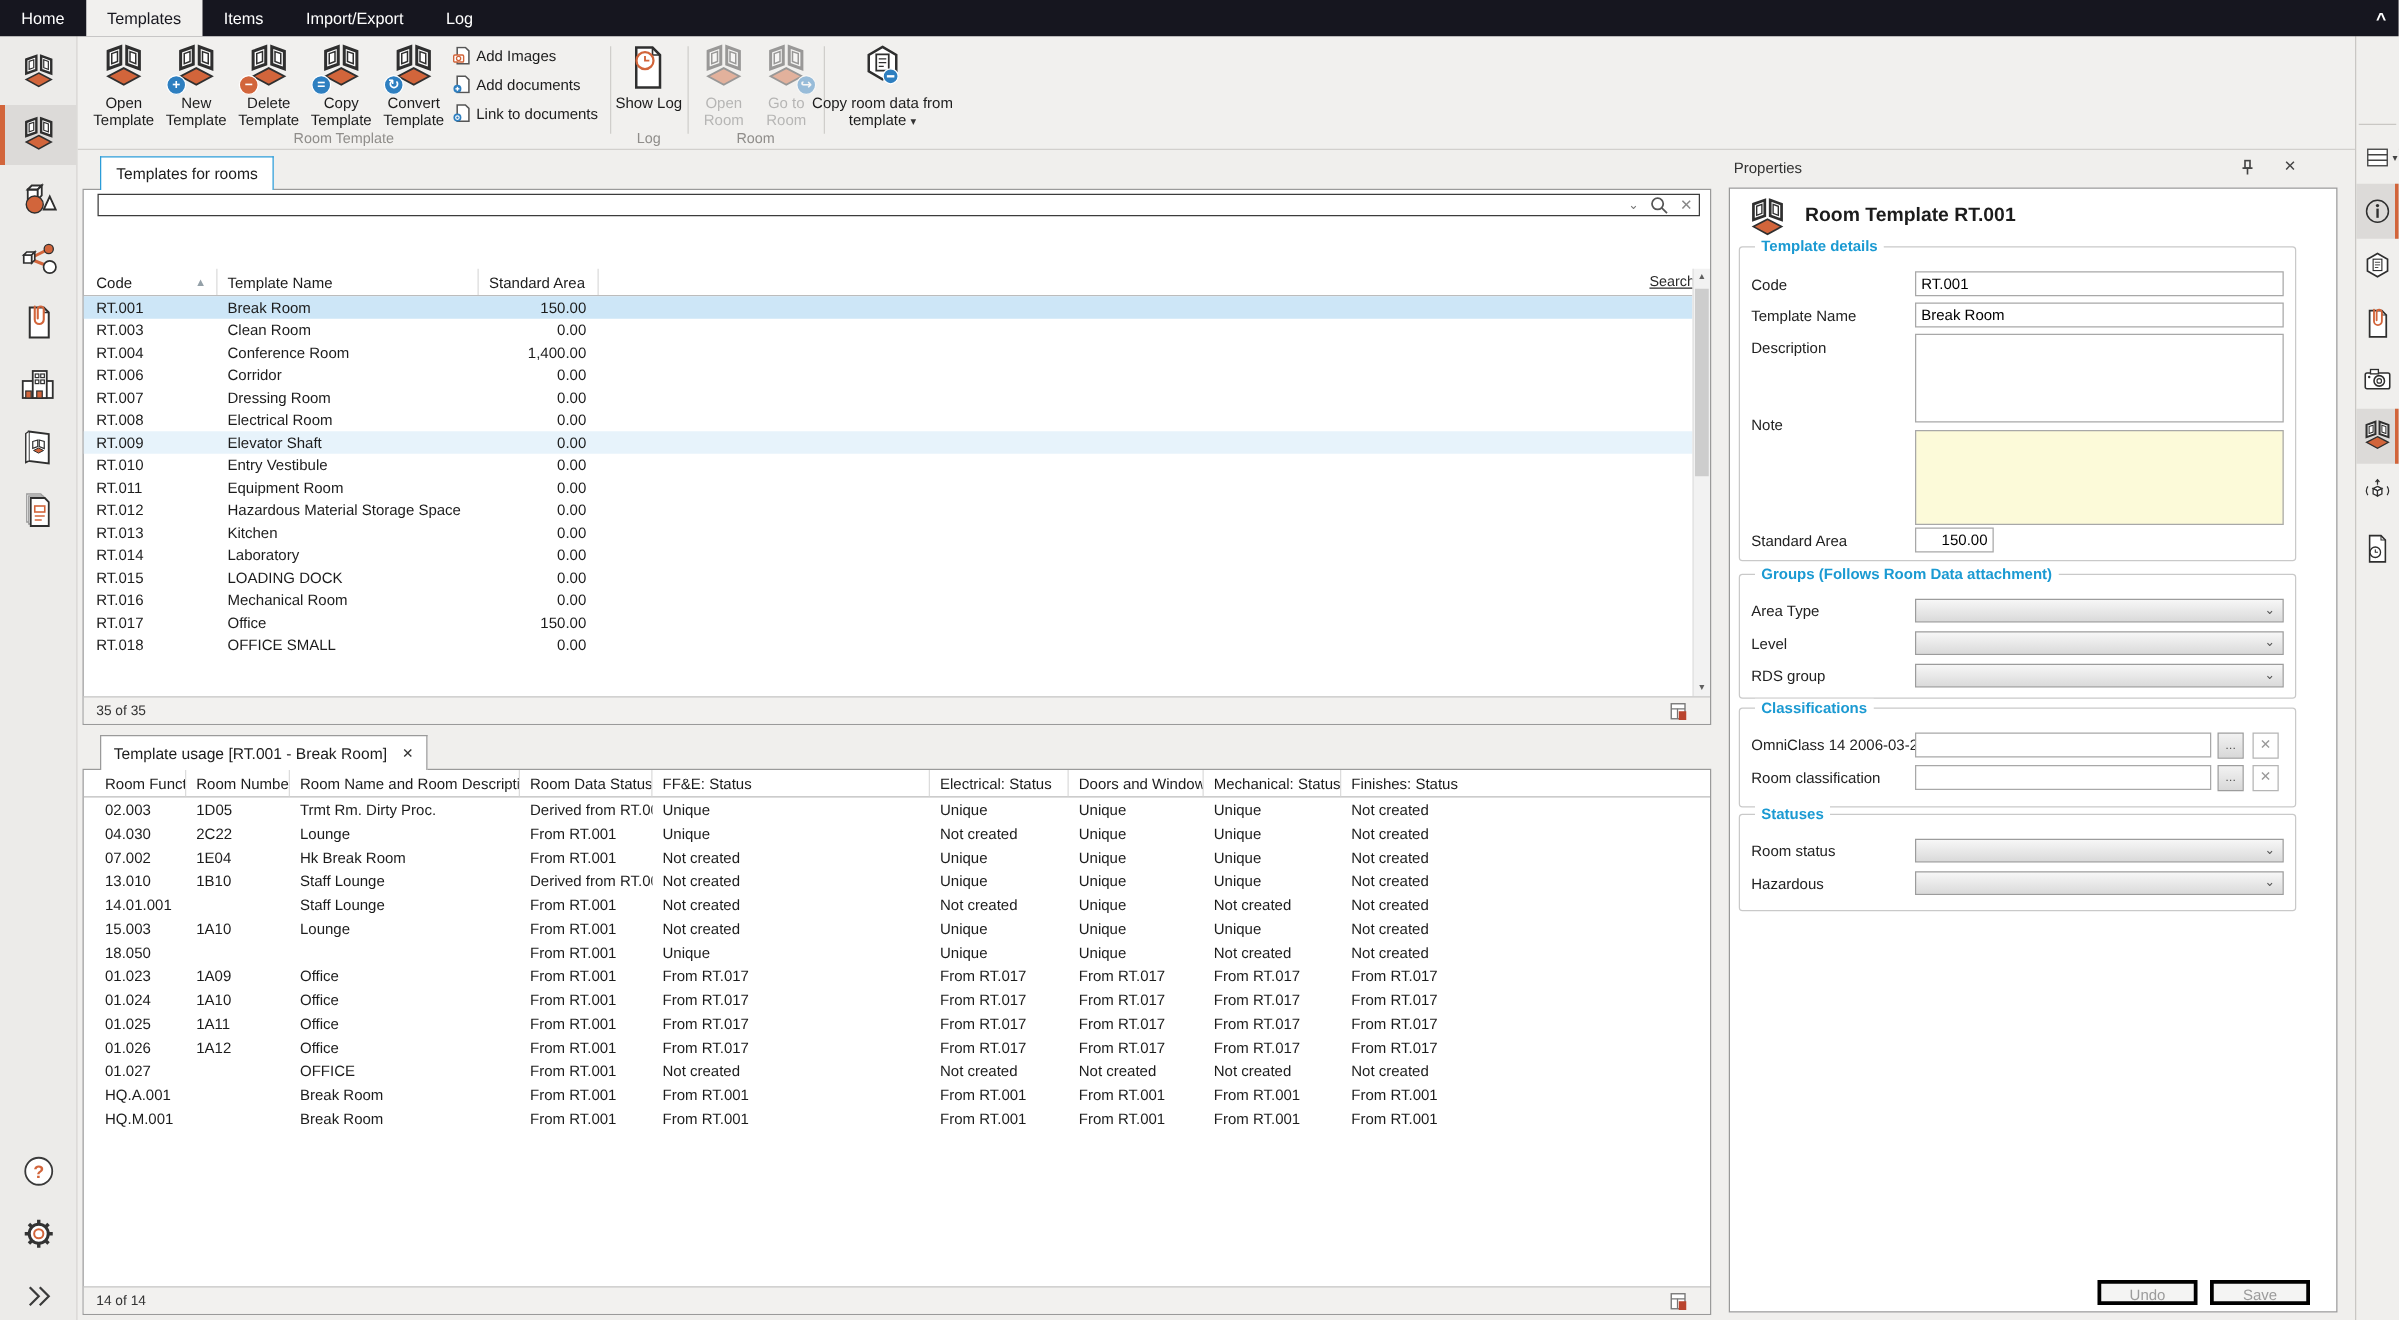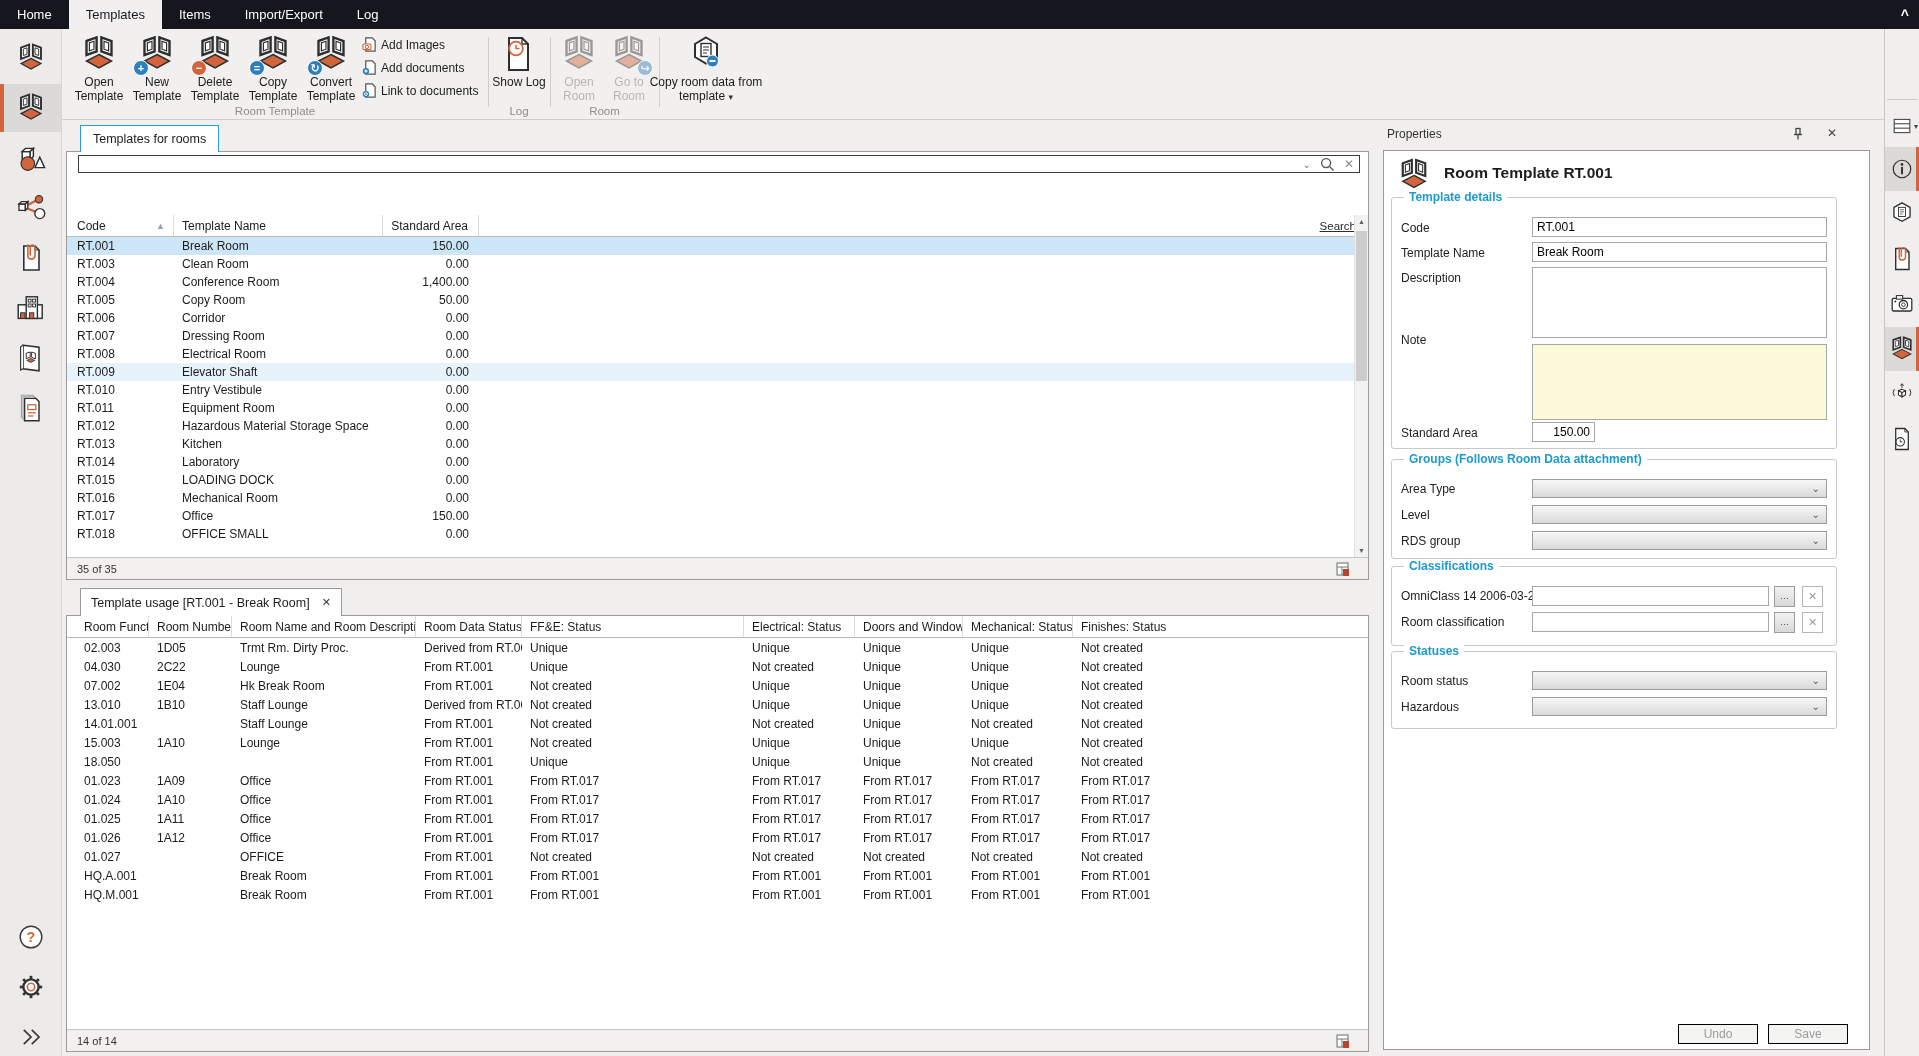--- a/index.html
+++ b/index.html
@@ -99,21 +99,21 @@
   #props-heading{position:absolute;left:60px;top:13px;font-size:15.5px;font-weight:bold;}
   .fieldset{position:absolute;left:7px;width:446px;border:1px solid #c9c9c9;border-radius:3px;}
   .legend{position:absolute;top:-8px;left:12px;background:#fff;padding:0 5px;color:#1b9ad2;font-weight:bold;font-size:12px;}
   .pr-label{position:absolute;left:17px;font-size:12px;color:#222;}
   .pr-input{position:absolute;left:148px;width:295px;height:20px;border:1px solid #a8a8a8;font-size:12px;padding:0 4px;font-family:inherit;background:#fff;}
   .pr-ta{position:absolute;left:148px;width:295px;border:1px solid #a8a8a8;font-size:12px;padding:2px 4px;font-family:inherit;resize:none;background:#fff;}
   .pr-dd{position:absolute;left:148px;width:295px;height:19px;border:1px solid #9c9c9c;background:linear-gradient(#f7f7f7,#dadada);}
   .pr-dd .dd-caret{position:absolute;right:6px;top:3px;font-size:10px;color:#555;}
   .mini-btn{position:absolute;width:21px;height:21px;border:1px solid #9c9c9c;background:linear-gradient(#f2f2f2,#d8d8d8);font-size:9px;color:#444;text-align:center;line-height:19px;}
   .x-btn{position:absolute;width:21px;height:21px;border:1px solid #b5b5b5;background:#fff;color:#9a9a9a;font-size:11px;text-align:center;line-height:19px;}
-  .pr-btn{position:absolute;width:80px;height:20px;border:1px solid #000000;background:#f4f4f3;color:#9b9b9b;font-size:12px;text-align:center;line-height:18px;}
+  .pr-btn{position:absolute;width:80px;height:20px;border:3px solid #000000;background:#f4f4f3;color:#9b9b9b;font-size:12px;text-align:center;line-height:18px;}
 
   
   #rightbar{position:absolute;left:1884px;top:29px;width:35px;bottom:0;background:#f0efed;border-left:1px solid #c9c7c4;}
   #rightbar .rsep{position:absolute;left:2px;right:2px;top:70px;height:1px;background:#c9c7c4;}
   .rb-item{position:absolute;left:0;width:34px;height:44px;display:flex;align-items:center;justify-content:center;}
   .rb-item.selected{background:#dcdad8;}
   .rb-item.selected::after{content:"";position:absolute;right:0;top:0;bottom:0;width:3px;background:#d2653b;}
   .tiny-caret{position:absolute;right:1px;top:18px;font-size:8px;color:#444;}
 </style>
 </head>
@@ -496,25 +496,20 @@
           <div class="td">RT.003</div>
           <div class="td">Clean Room</div>
           <div class="td">0.00</div>
         </div>
         <div class="tr">
           <div class="td">RT.004</div>
           <div class="td">Conference Room</div>
           <div class="td">1,400.00</div>
         </div>
         <div class="tr">
-          <div class="td">RT.005</div>
-          <div class="td">Copy Room</div>
-          <div class="td">50.00</div>
-        </div>
-        <div class="tr">
           <div class="td">RT.006</div>
           <div class="td">Corridor</div>
           <div class="td">0.00</div>
         </div>
         <div class="tr">
           <div class="td">RT.007</div>
           <div class="td">Dressing Room</div>
           <div class="td">0.00</div>
         </div>
         <div class="tr">

